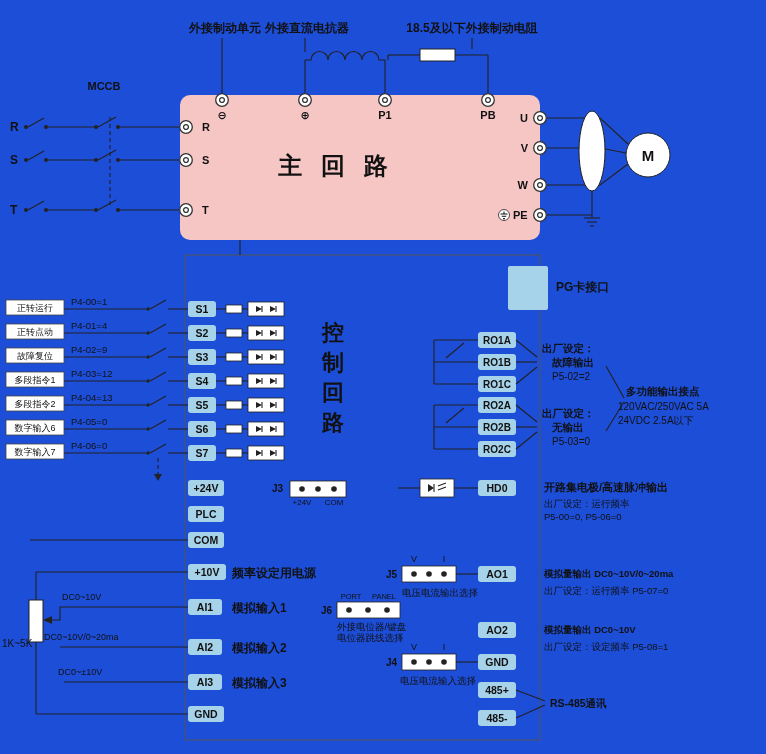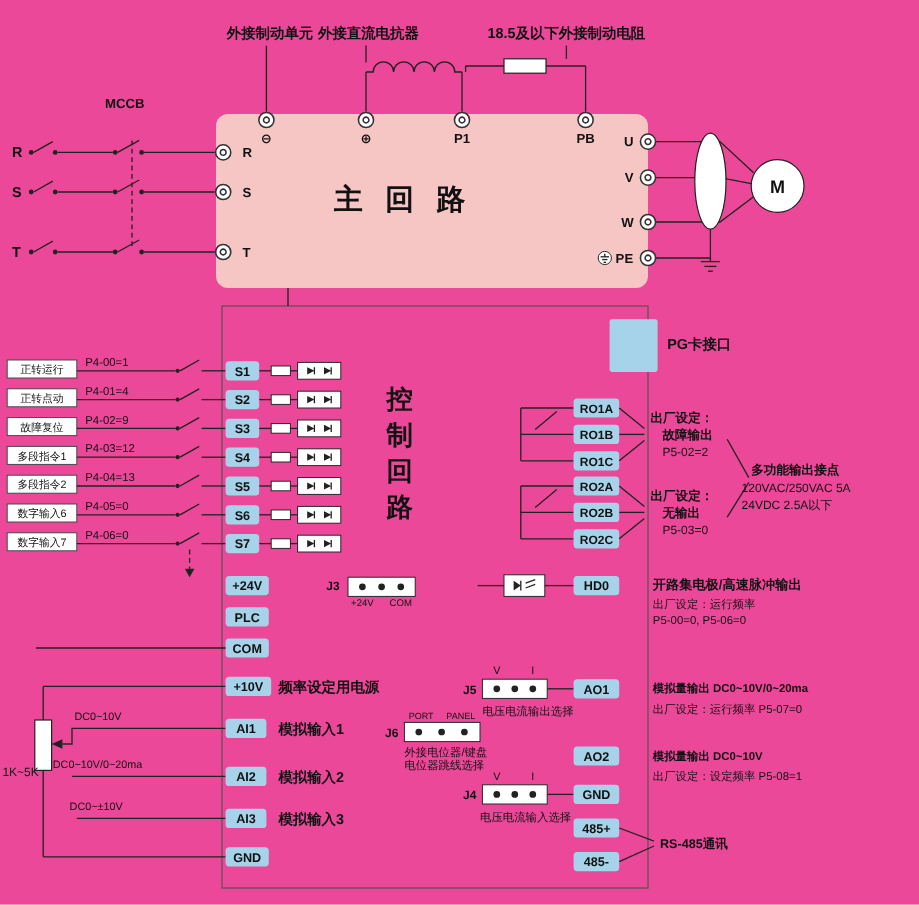--- a/index.html
+++ b/index.html
@@ -1,16 +1,16 @@
 <!DOCTYPE html>
 <html style="--pink: #f6c6c5; --blue: #a6d3ea; --wire: #222222;"><head>
 <meta charset="utf-8">
 <style>
   html,body{margin:0;padding:0;background:#fff;}
-  .canvas{position:relative;width:766px;height:754px;background:#ec4899;overflow:hidden;}
+  .canvas{position:relative;width:766px;height:754px;background:#1d4ed8;overflow:hidden;}
   svg{display:block;font-family:"Liberation Sans","DejaVu Sans",sans-serif;}
   svg line, svg path.w, svg polyline{stroke:var(--wire,#222);stroke-width:1.1;fill:none;}
   .dashed{stroke-dasharray:4 3;}
   .comp{fill:#fff;stroke:var(--wire,#222);stroke-width:1;}
   .thin{stroke-width:0.8;}
   .lblbox{fill:#fff;stroke:#444;stroke-width:0.8;}
   .term{fill:var(--blue,#a6d3ea);stroke:none;}
   .blk{fill:var(--wire,#222);stroke:none;}
   .ringo{fill:#fff;stroke:#333;stroke-width:1.3;}
   .pinkbox{fill:var(--pink,#f6c6c5);stroke:none;}

